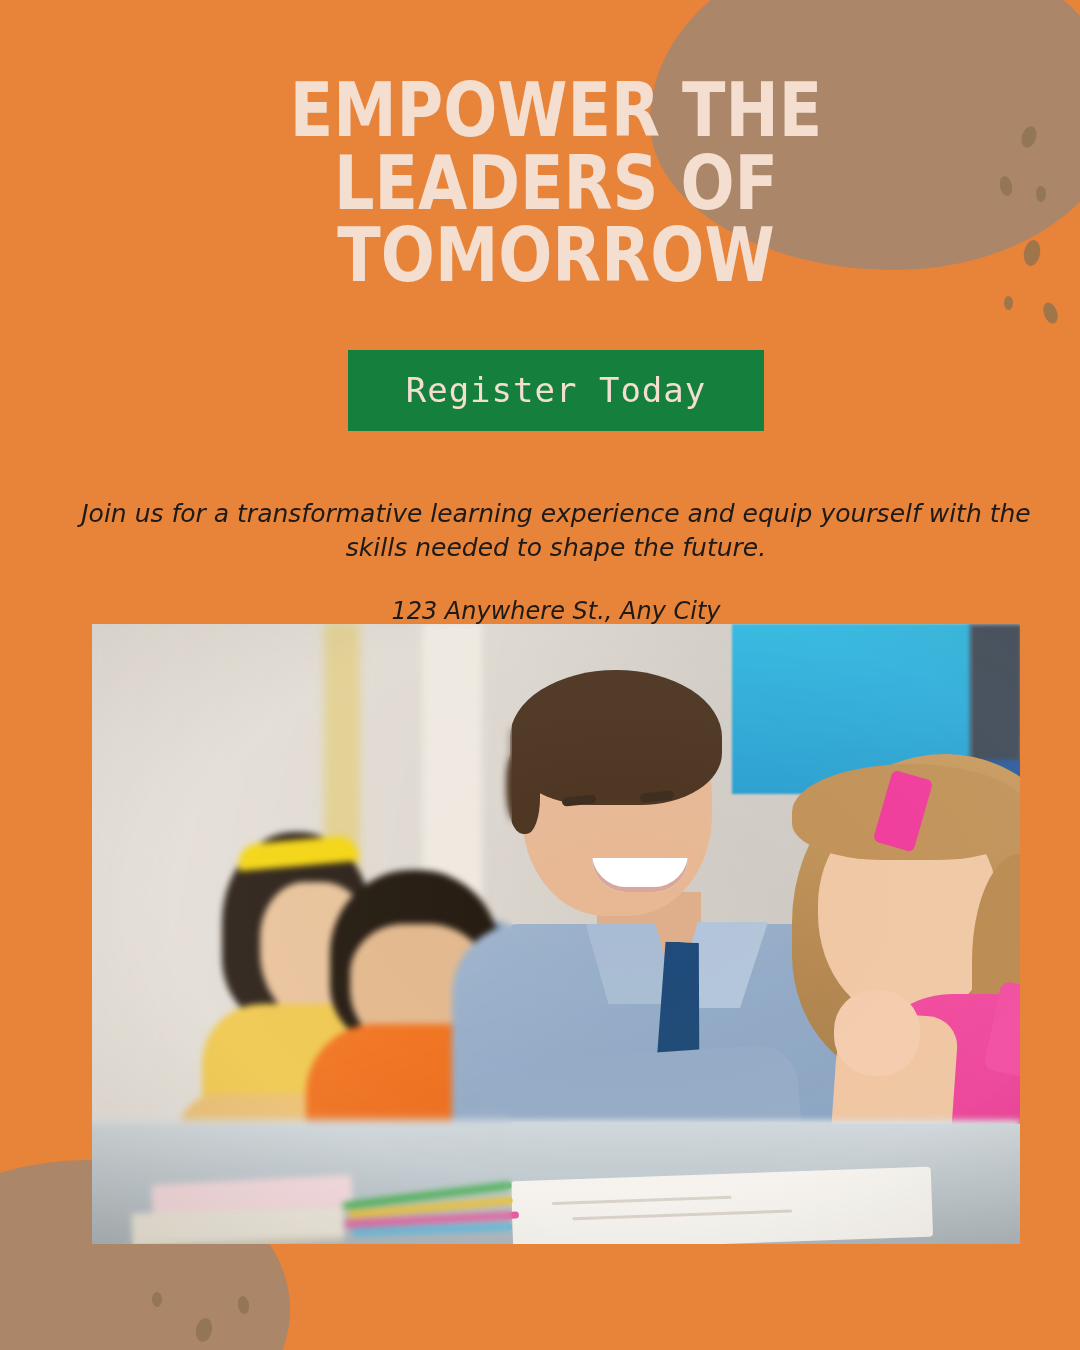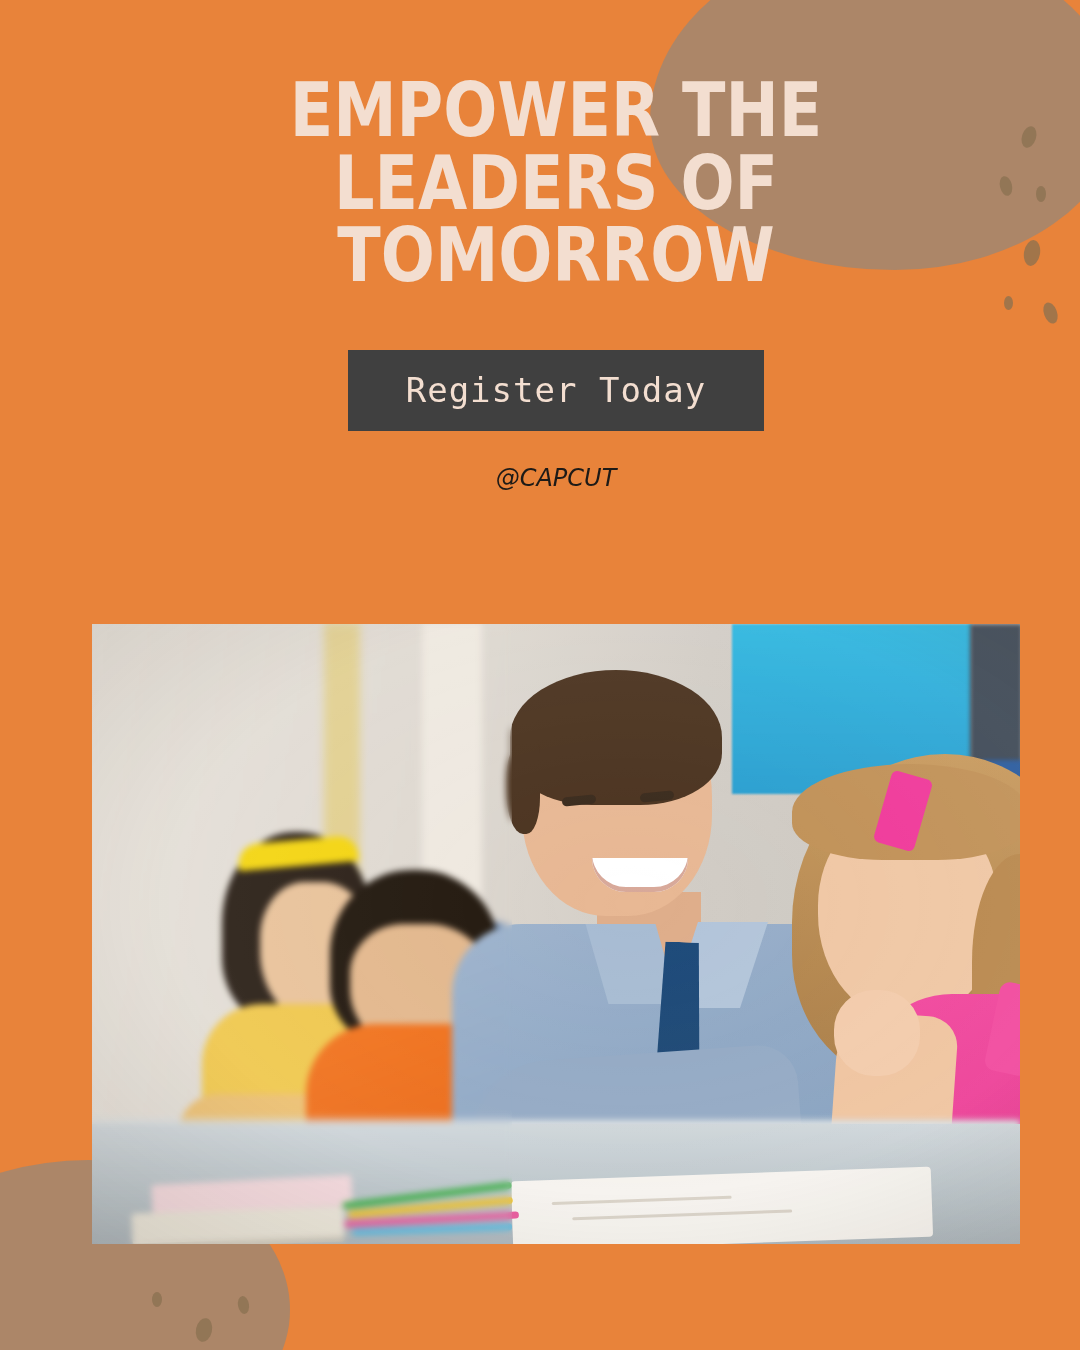--- a/index.html
+++ b/index.html
@@ -71,21 +71,21 @@
     transform-origin: center top;
     text-transform: uppercase;
   }
 
   .cta-wrap {
     display: flex;
     justify-content: center;
     margin-top: 58px;
   }
   .cta-button {
-    background: #404040;
+    background: #15803d;
     color: #f3ded0;
     border: none;
     font-family: "DejaVu Sans Mono", monospace;
     font-size: 34px;
     letter-spacing: 1px;
     padding: 22px 58px;
     cursor: pointer;
     line-height: 1.1;
   }
 
@@ -584,22 +584,24 @@
 <div class="speck" style="left:152px; top:1292px; width:10px; height:15px; border-radius:50%;"></div>
 
 <div class="content">
 
   <h1 class="headline">EMPOWER THE LEADERS OF TOMORROW</h1>
 
   <div class="cta-wrap">
     <button class="cta-button">Register Today</button>
   </div>
 
+  <p class="lede">Join us for a transformative learning experience and equip yourself with the skills needed to shape the future.</p>
 
   <div class="address-block">
+    <div>123 Anywhere St., Any City</div>
     <div>@CAPCUT</div>
   </div>
 
   <div class="photo-frame">
     <div class="photo">
       <div class="wall"></div>
       <div class="wall-yellow"></div>
       <div class="wall-door"></div>
       <div class="board-blue"></div>
       <div class="board-dark"></div>

